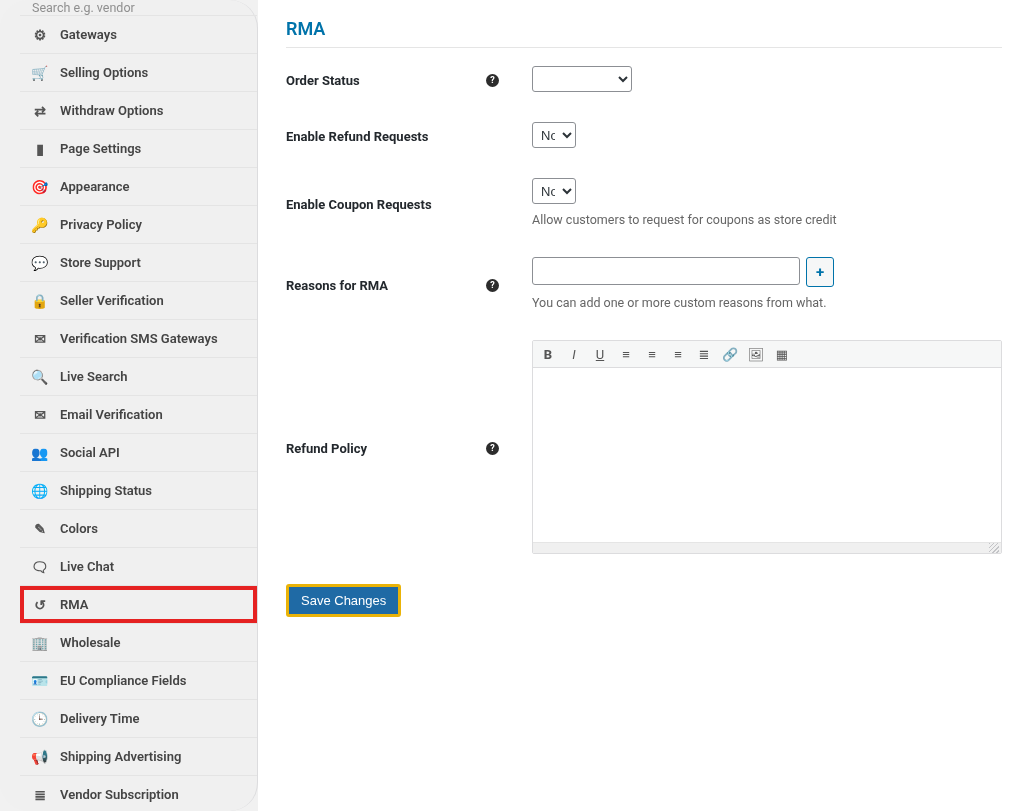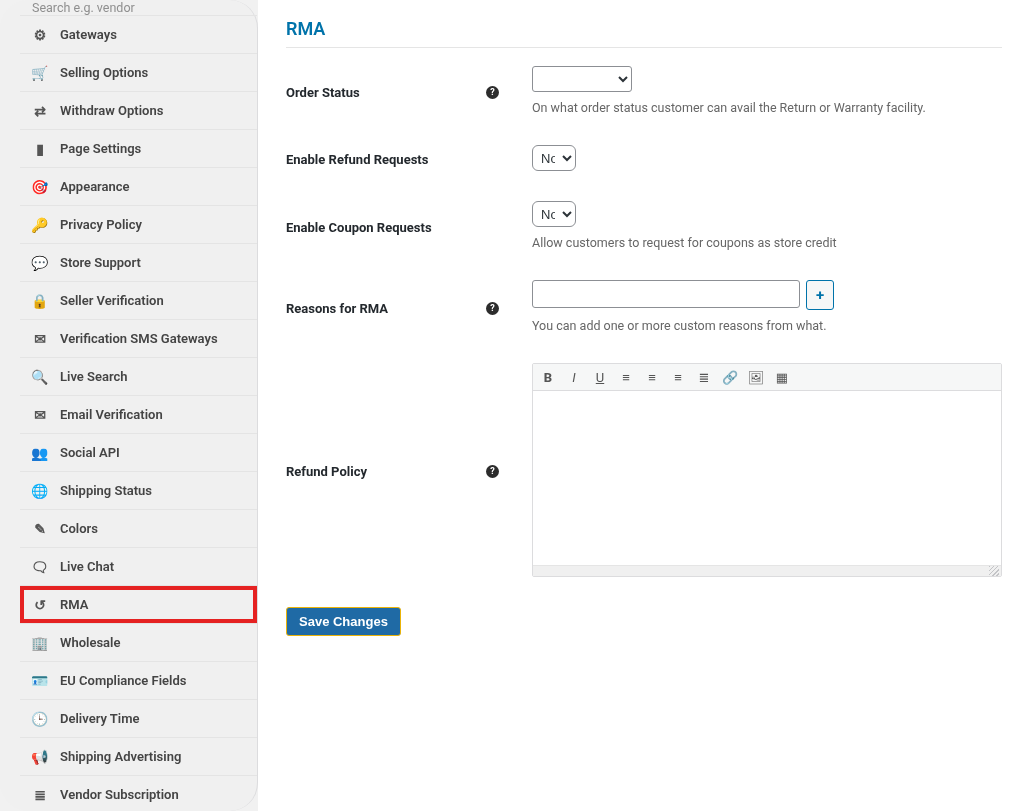--- a/index.html
+++ b/index.html
@@ -158,21 +158,21 @@
   select.sm-select {
     height: 26px;
     border: 1px solid #8c8f94;
     border-radius: 3px;
     padding: 0 4px;
     font-size: 13px;
     background: #fff;
     color: #2c3338;
   }
   .sm-select.wide { width: 100px; }
-  .sm-select.small { width: 44px; border-radius: 6px; }
+  .sm-select.small { width: 44px; }
 
   .text-with-btn {
     display: flex;
     gap: 6px;
   }
   .text-input {
     width: 254px;
     height: 26px;
     border: 1px solid #8c8f94;
     border-radius: 3px;
@@ -238,25 +238,25 @@
   }
   .editor-grip::after {
     content:"";
     width:10px; height:10px;
     background: repeating-linear-gradient(135deg,#c3c4c7 0 1px,transparent 1px 3px);
   }
 
   .save-btn {
     background: #1f6aa5;
     color: #ffffff;
-    border: 1px solid #eab308;
+    border: 3px solid #eab308;
     border-radius: 3px;
     padding: 6px 12px;
     font-size: 13px;
-    font-weight: 700;
+    font-weight: 400;
     cursor: pointer;
     margin-top: 14px;
   }
 
   
   .c-blue { color:#0073aa; }
   .c-orange { color:#e67e22; }
   .c-purple { color:#8e44ad; }
   .c-gray { color:#555; }
   .c-green { color:#27ae60; }
@@ -364,21 +364,20 @@
     
     <div class="form-row">
       <div class="form-label-col">Order Status</div>
       <div class="form-help-col">
         <span class="help-dot">?</span>
       </div>
       <div class="form-field-col">
         <select class="sm-select wide" value="">
           <option></option>
         </select>
-        <div class="hint">On what order status customer can avail the Return or Warranty facility.</div>
       </div>
     </div>
 
     
     <div class="form-row">
       <div class="form-label-col">Enable Refund Requests</div>
       <div class="form-help-col"></div>
       <div class="form-field-col">
         <select class="sm-select small">
           <option>No</option>

